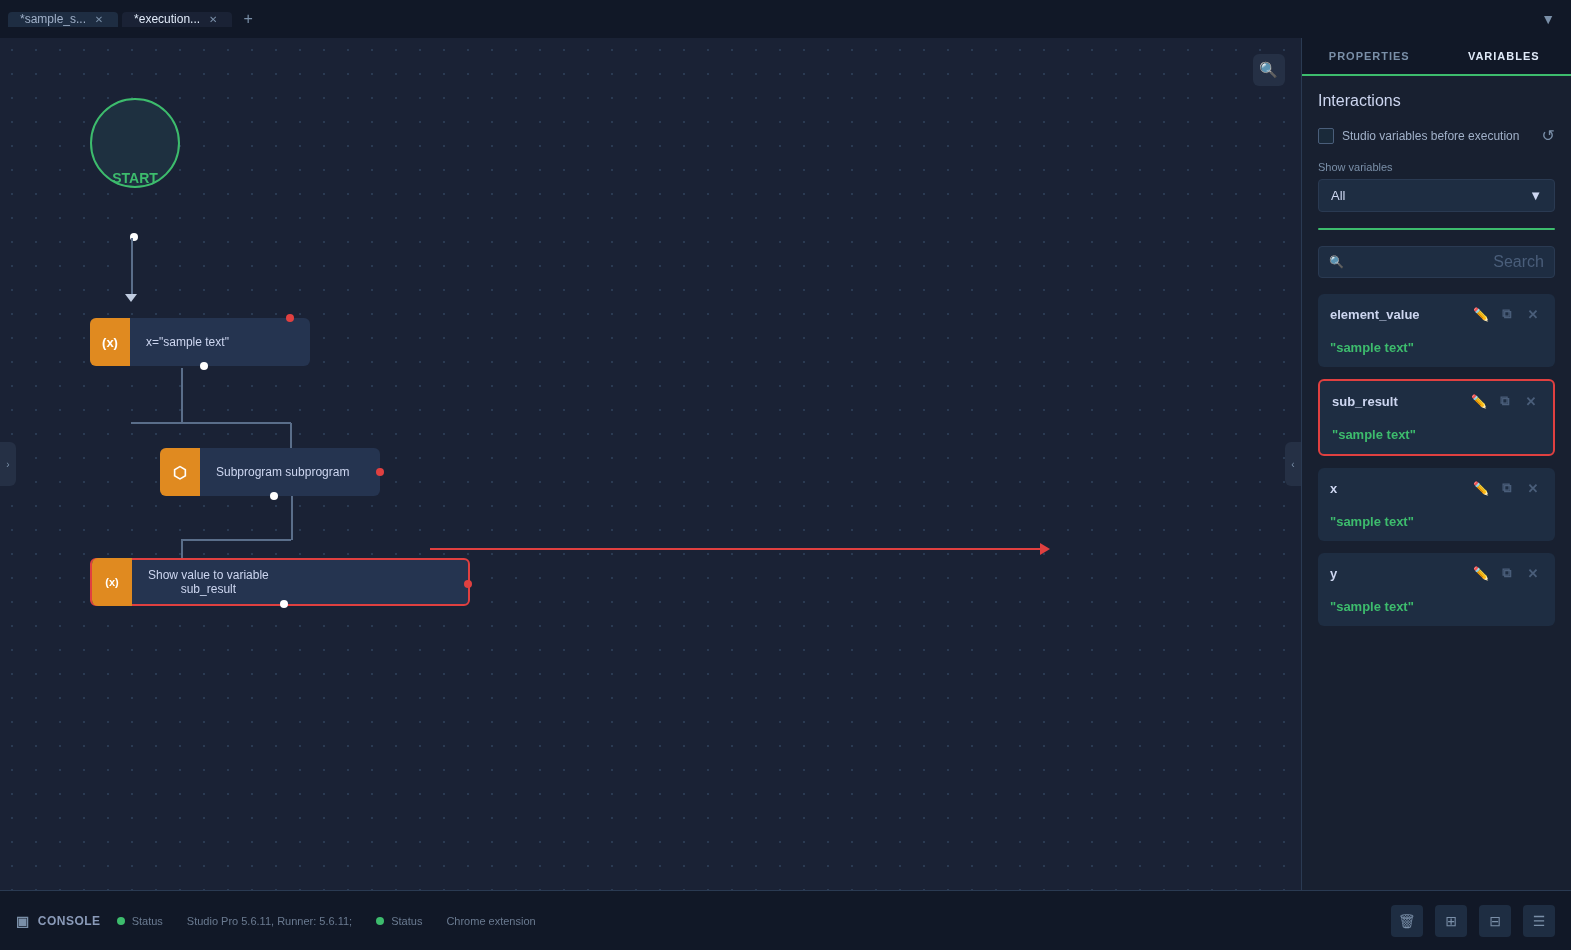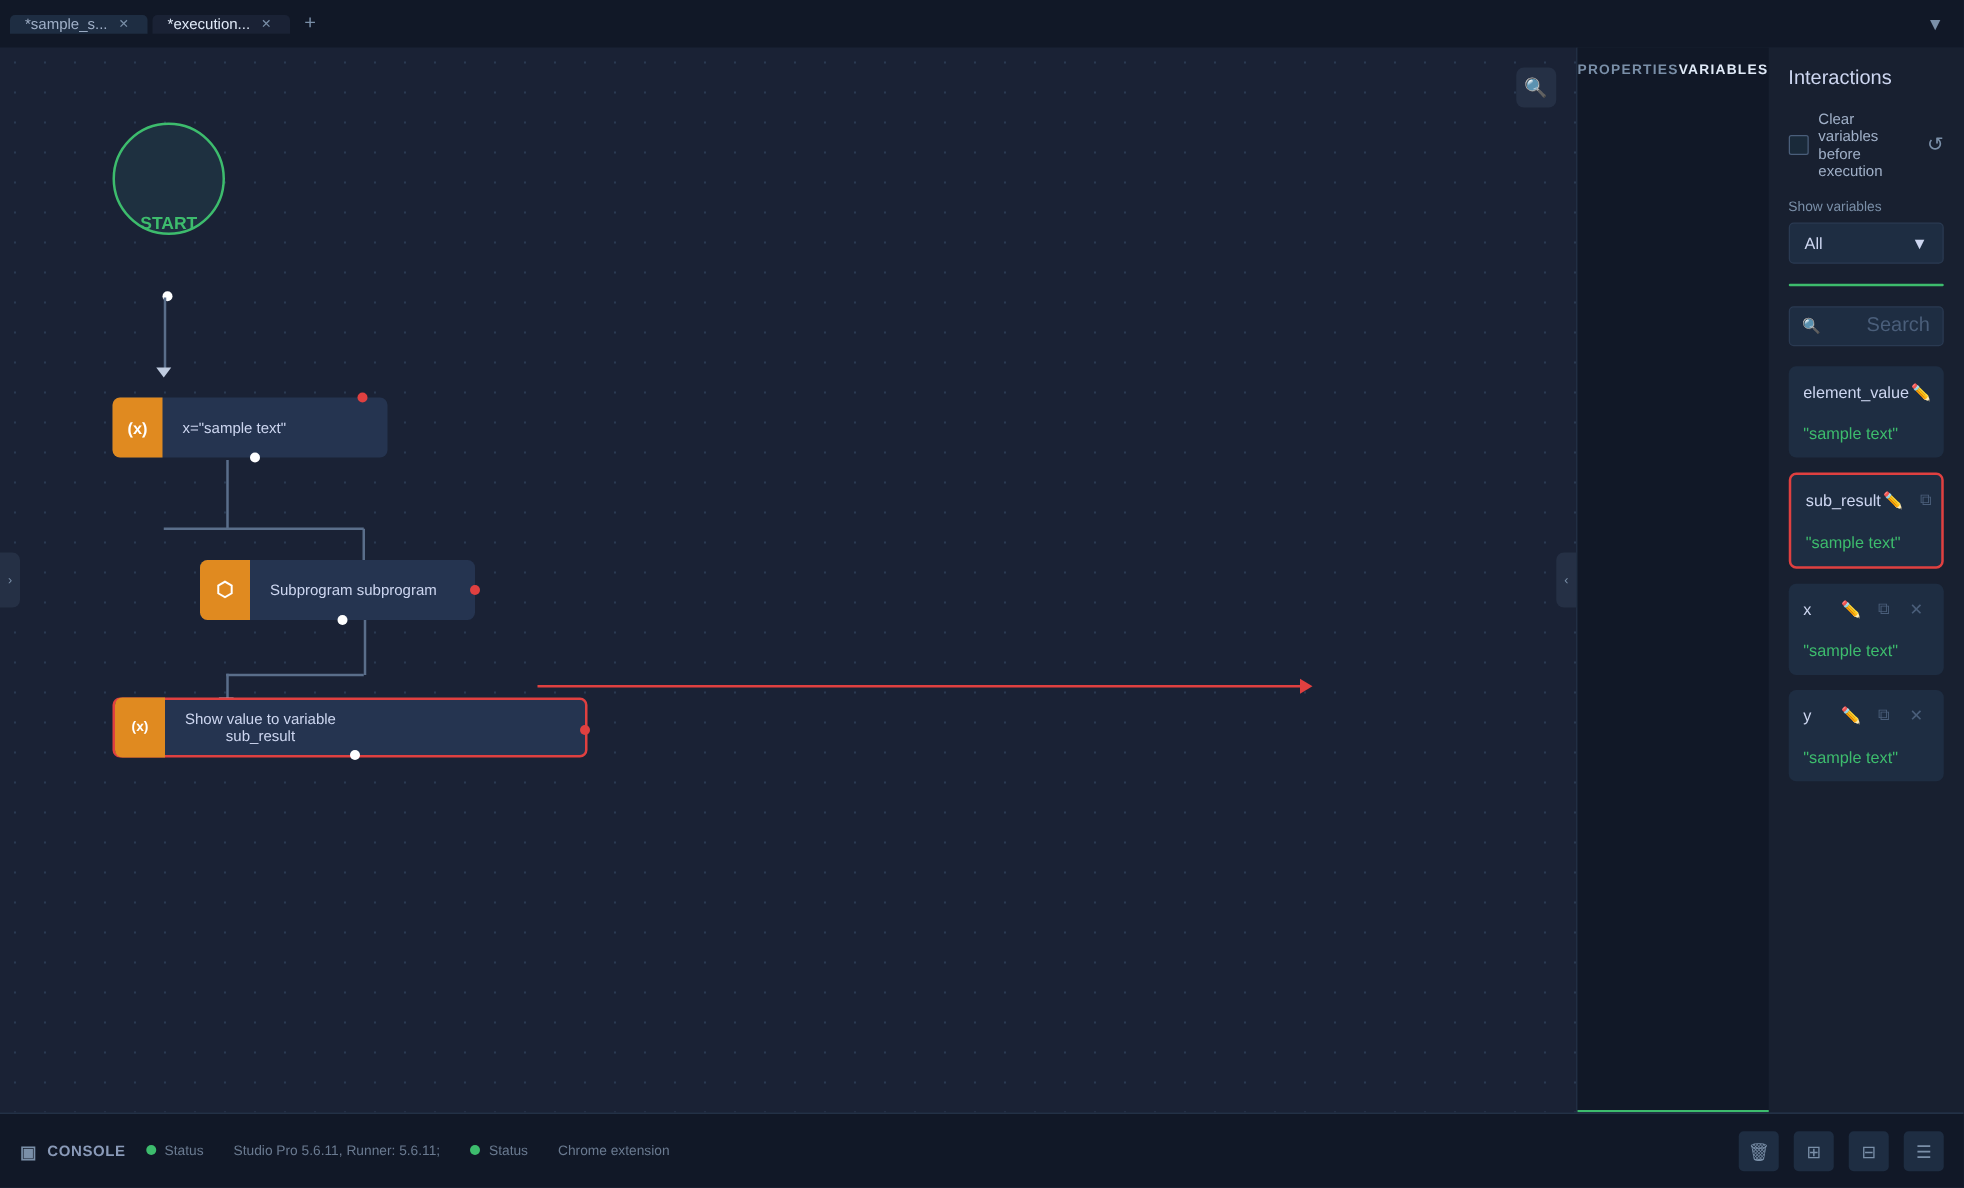--- a/index.html
+++ b/index.html
@@ -269,24 +269,25 @@
     .status-dot {
       display: inline-block;
       width: 8px; height: 8px;
       border-radius: 50%;
       background: #3dbc6d;
       margin-right: 4px;
     }
 
     
     .right-panel {
-      width: 310px;
+      width: 270px;
       background: #182030;
       border-left: 1px solid #2a3a52;
       display: flex;
+      flex-direction: column;
       flex-shrink: 0;
     }
     .panel-tabs {
       display: flex;
       border-bottom: 2px solid #3dbc6d;
       background: #111827;
     }
     .panel-tab {
       flex: 1;
       text-align: center;
@@ -390,20 +391,21 @@
     }
     .search-box input::placeholder { color: #4a5e7a; }
     .search-icon-sm { color: #4a5e7a; font-size: 12px; }
 
     
     .var-card {
       background: #1e2d42;
       border-radius: 6px;
       margin-bottom: 12px;
       overflow: hidden;
+      font-weight: bold;
     }
     .var-card.highlighted {
       border: 2px solid #e04040;
     }
     .var-card-header {
       display: flex;
       align-items: center;
       padding: 10px 12px;
     }
     .var-name {
@@ -552,21 +554,21 @@
         <span>VARIABLES</span>
       </div>
     </div>
 
     <div class="panel-content">
 
       <div class="section-title">Interactions</div>
 
       <div class="interactions-row">
         <div class="checkbox-custom"></div>
-        <span class="interactions-label">Clear variables before execution</span>
+        <span class="interactions-label">Studio variables before execution</span>
         <span class="refresh-icon">↺</span>
       </div>
 
       <div class="show-vars-label">Show variables</div>
 
       <div class="dropdown-select">
         <span>All</span>
         <span>▼</span>
       </div>
 

